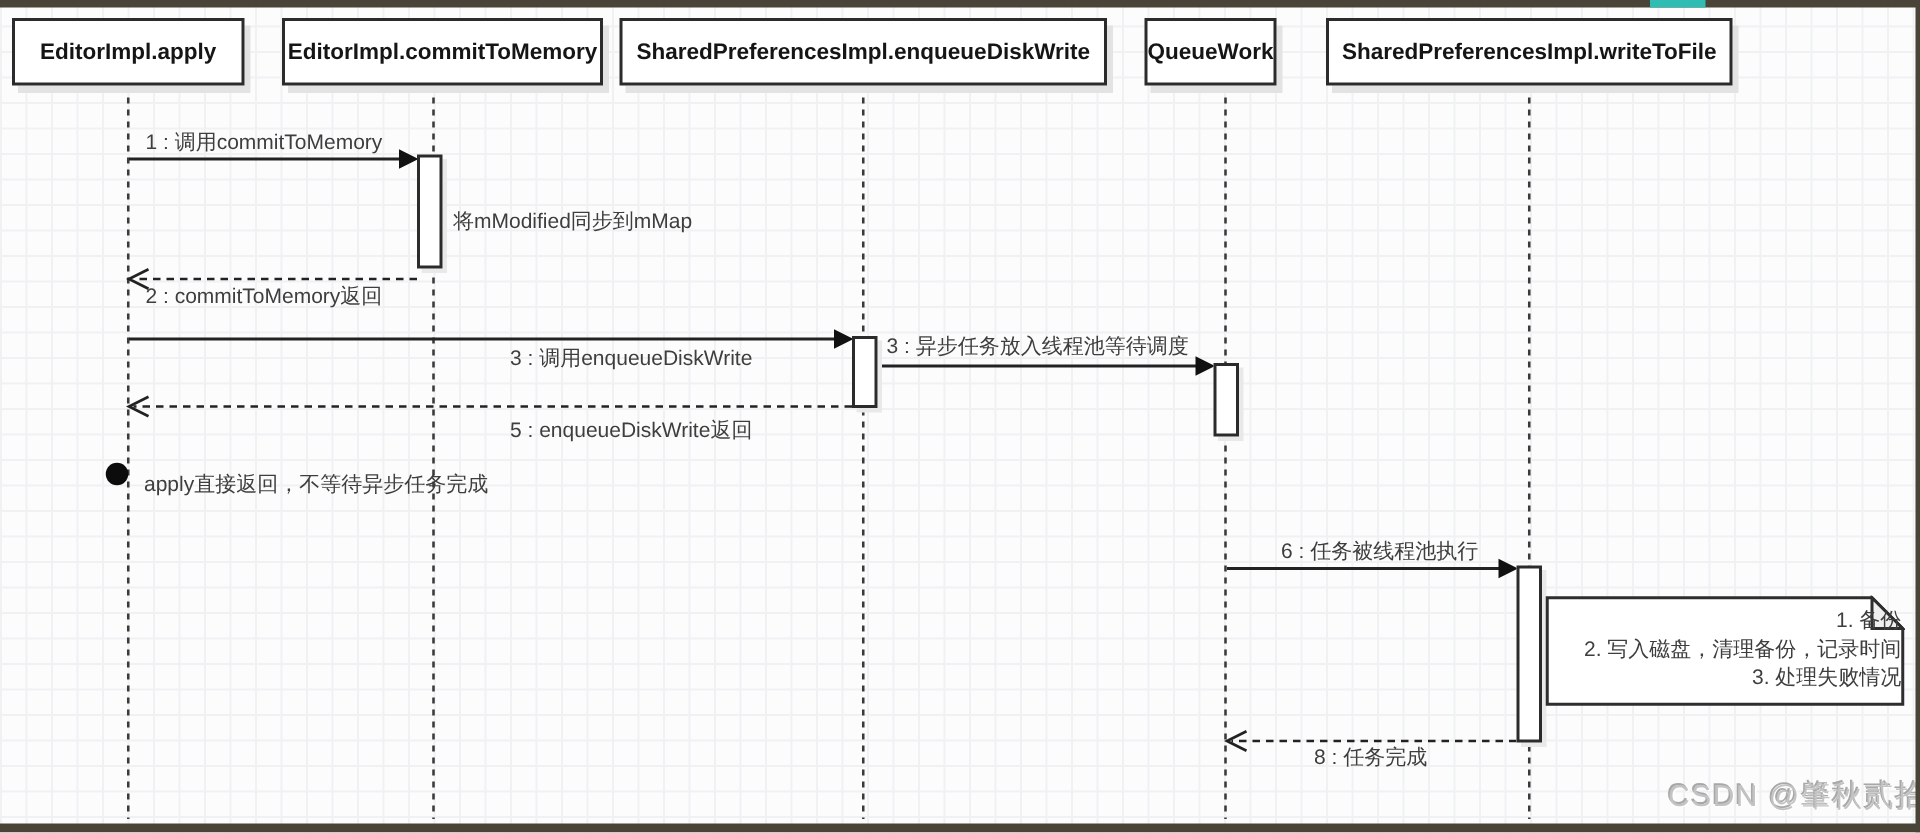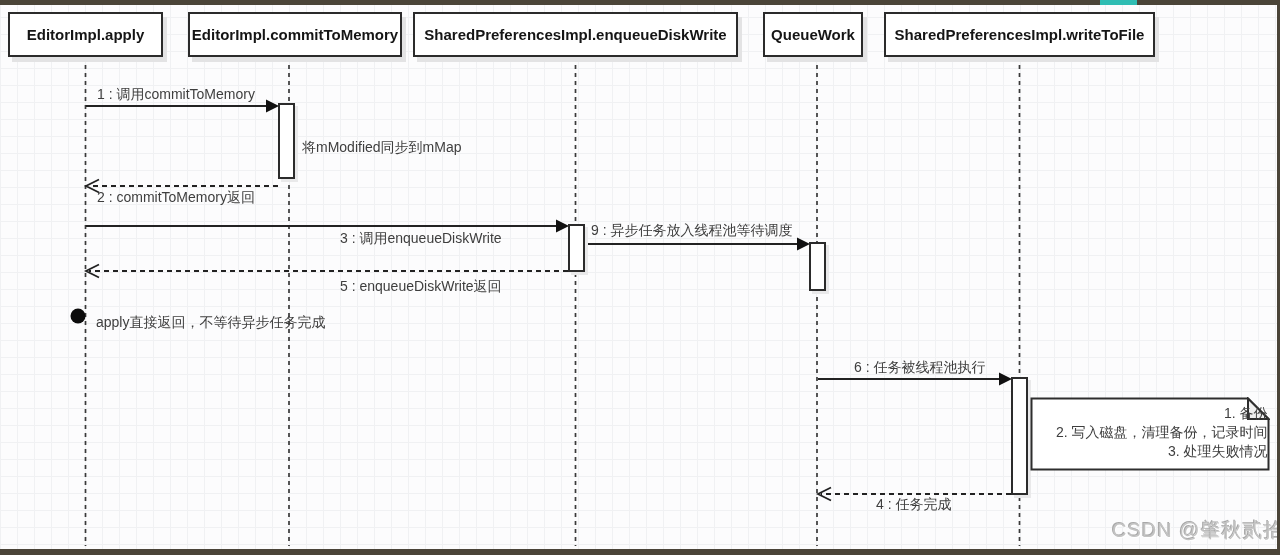--- a/index.html
+++ b/index.html
@@ -15,21 +15,21 @@
   .frame-right{position:absolute;right:0;top:0;width:3px;height:555px;background:#4a4438;z-index:6;}
   .frame-bottom{position:absolute;left:0;top:549px;width:1280px;height:6px;background:#4a4438;z-index:6;}
 
   .participant{position:absolute;top:12px;height:45px;background:#ffffff;
     border:2px solid #2b2b2b;box-sizing:border-box;display:flex;align-items:center;justify-content:center;
     font-weight:bold;font-size:15px;color:#151515;z-index:3;
     box-shadow:4px 5px 0 0 #e3e3e4;}
   .p1{left:8px;width:155px;}
   .p2{left:176px;width:214px;margin-left:12px;}
   .p3{left:413px;width:325px;}
-  .p4{left:763px;width:100px;}
+  .p4{left:763px;width:88px;}
   .p5{left:884px;width:271px;}
 
   .overlay{position:absolute;left:0;top:0;z-index:1;}
 
   .activation{position:absolute;width:17px;background:#ffffff;border:2px solid #2b2b2b;
     box-sizing:border-box;z-index:2;box-shadow:3px 3px 0 0 #e9e9ea;}
   .act-commit{left:278px;top:103px;height:76px;}
   .act-enqueue{left:568px;top:224px;height:48px;}
   .act-queue{left:809px;top:242px;height:49px;}
   .act-write{left:1011px;top:377px;height:118px;}
@@ -104,24 +104,24 @@
   </div>
 
   <div class="activation act-commit"></div>
   <div class="activation act-enqueue"></div>
   <div class="activation act-queue"></div>
   <div class="activation act-write"></div>
 
   <div class="msg-label" style="left:97px;top:86px;">1 : 调用commitToMemory</div>
   <div class="msg-label" style="left:97px;top:189px;">2 : commitToMemory返回</div>
   <div class="msg-label" style="left:340px;top:230px;">3 : 调用enqueueDiskWrite</div>
-  <div class="msg-label" style="left:591px;top:222px;">9 : 异步任务放入线程池等待调度</div>
+  <div class="msg-label" style="left:591px;top:222px;">3 : 异步任务放入线程池等待调度</div>
   <div class="msg-label" style="left:340px;top:278px;">5 : enqueueDiskWrite返回</div>
   <div class="msg-label" style="left:843px;top:359px;margin-left:11px;">6 : 任务被线程池执行</div>
-  <div class="msg-label" style="left:876px;top:496px;">4 : 任务完成</div>
+  <div class="msg-label" style="left:876px;top:496px;">8 : 任务完成</div>
 
   <div class="msg-label" style="left:302px;top:139px;">将mModified同步到mMap</div>
   <div class="msg-label" style="left:96px;top:314px;">apply直接返回，不等待异步任务完成</div>
 
   <div class="note-wrap">
     <svg class="note-svg" width="240" height="74">
       <path d="M1.5,72.5 V1.5 H218 L238.5,22 V72.5 Z" fill="#ffffff" stroke="#2e2e2e" stroke-width="2"></path>
       <path d="M218,1.5 L218,22 L238.5,22 Z" fill="#efefef" stroke="#2e2e2e" stroke-width="2"></path>
     </svg>
     <div class="note-text">

